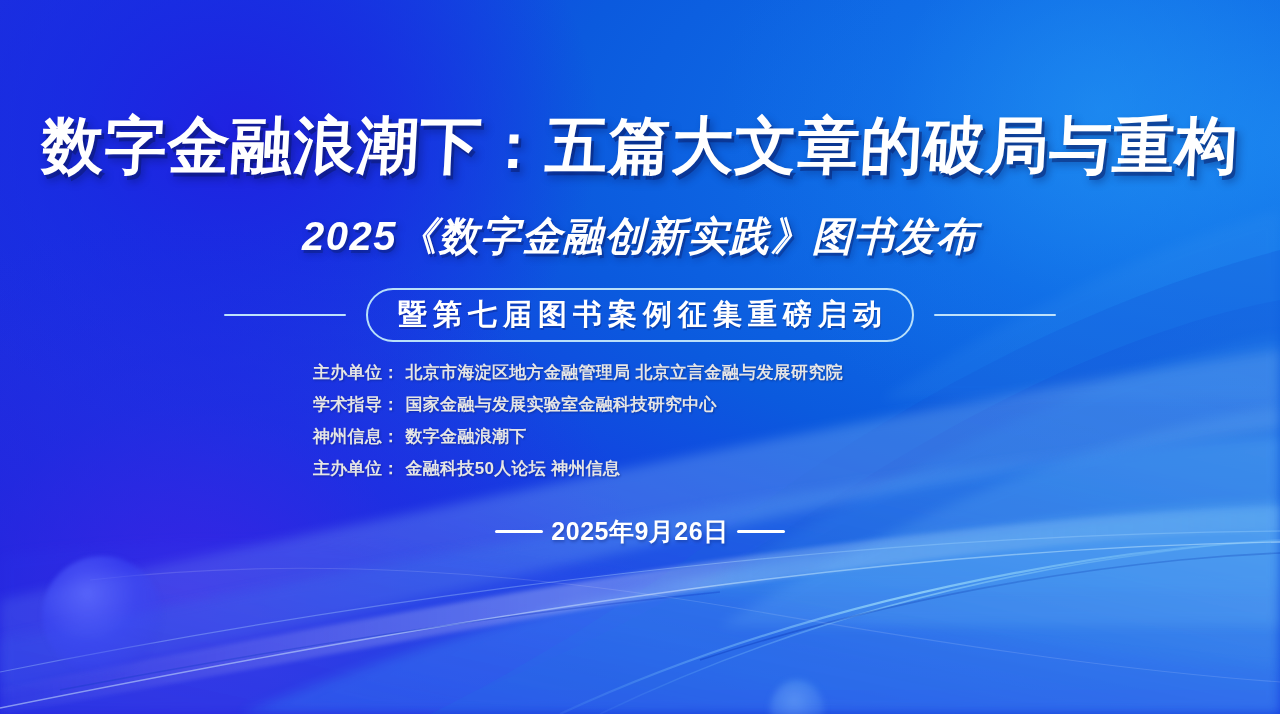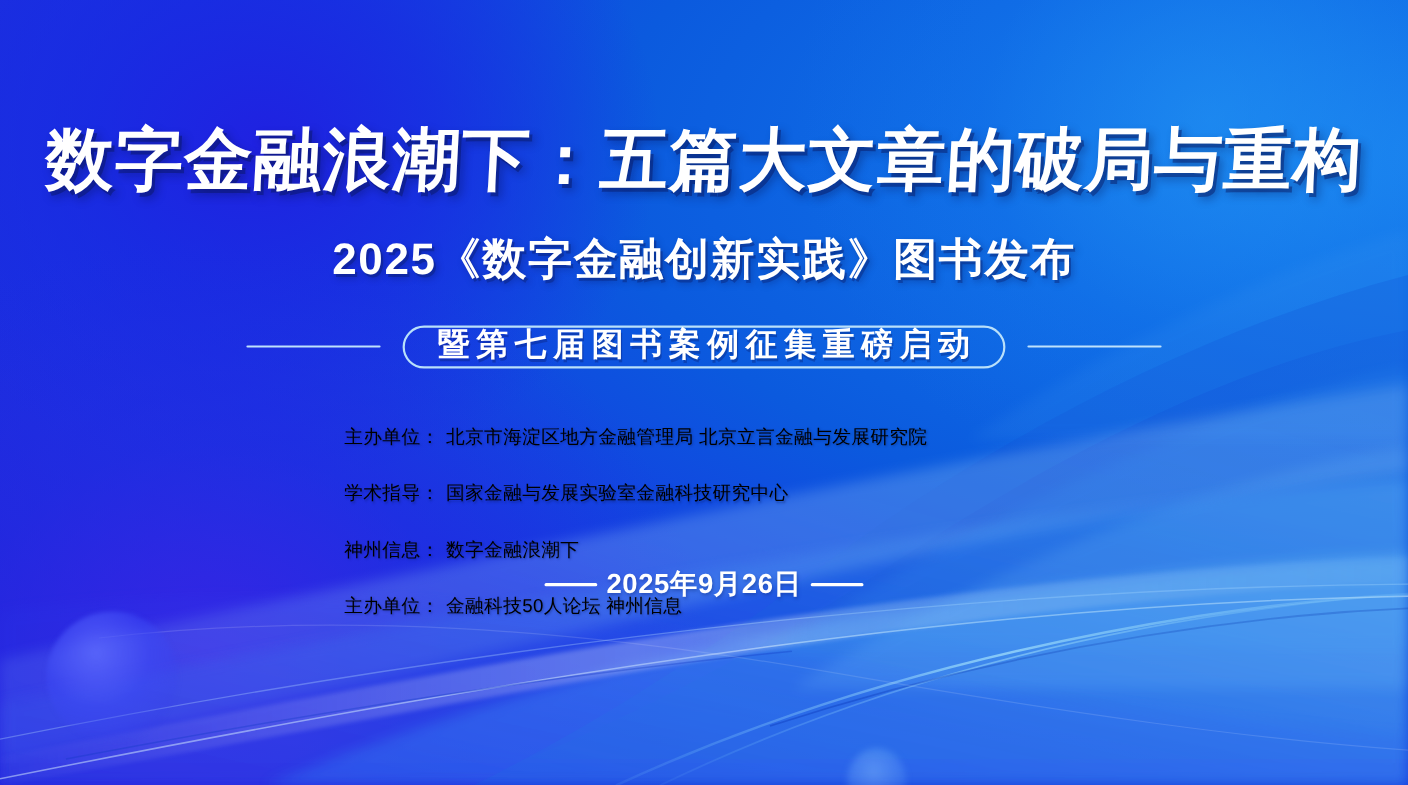--- a/index.html
+++ b/index.html
@@ -90,20 +90,21 @@
     position: absolute;
     left: 0; right: 0;
     top: 212px;
     font-size: 40px;
     line-height: 48px;
     font-weight: bold;
     letter-spacing: 1.5px;
     color: #ffffff;
     white-space: nowrap;
     text-shadow: 2px 3px 0 rgba(10,30,110,0.40), 3px 4px 7px rgba(6,20,85,0.35);
+    font-style: italic;
   }
 
   
   .banner-row {
     position: absolute;
     left: 0; right: 0;
     top: 288px;
     height: 54px;
     display: flex;
     align-items: center;
@@ -115,21 +116,21 @@
     height: 2px;
     background: #bfe2fb;
     flex: 0 0 auto;
     border-radius: 1px;
   }
   .pill {
     flex: 0 0 auto;
     border: 2px solid #b9e0fa;
     border-radius: 27px;
     padding: 6px 24px 8px;
-    height: 39px;
+    height: 54px;
     box-sizing: border-box;
     display: flex;
     align-items: center;
     justify-content: center;
   }
   .pill-text {
     font-size: 29px;
     line-height: 34px;
     font-weight: bold;
     color: #ffffff;
@@ -141,27 +142,26 @@
 
   .org-block {
     position: absolute;
     left: 313px;
     top: 360px;
     text-align: left;
   }
   .org-line {
     font-size: 17px;
     line-height: 26px;
-    font-weight: normal;
-    color: #000000;
+    font-weight: bold;
+    color: #e5e5e5;
     letter-spacing: 0.3px;
     white-space: nowrap;
     margin-bottom: 6px;
     text-shadow: 1px 1px 2px rgba(8,28,100,0.45);
-    margin-top: 25px;
   }
   .org-line .lbl { margin-right: 6px; }
 
   .date-row {
     position: absolute;
     left: 0; right: 0;
     top: 516px;
     display: flex;
     align-items: center;
     justify-content: center;

